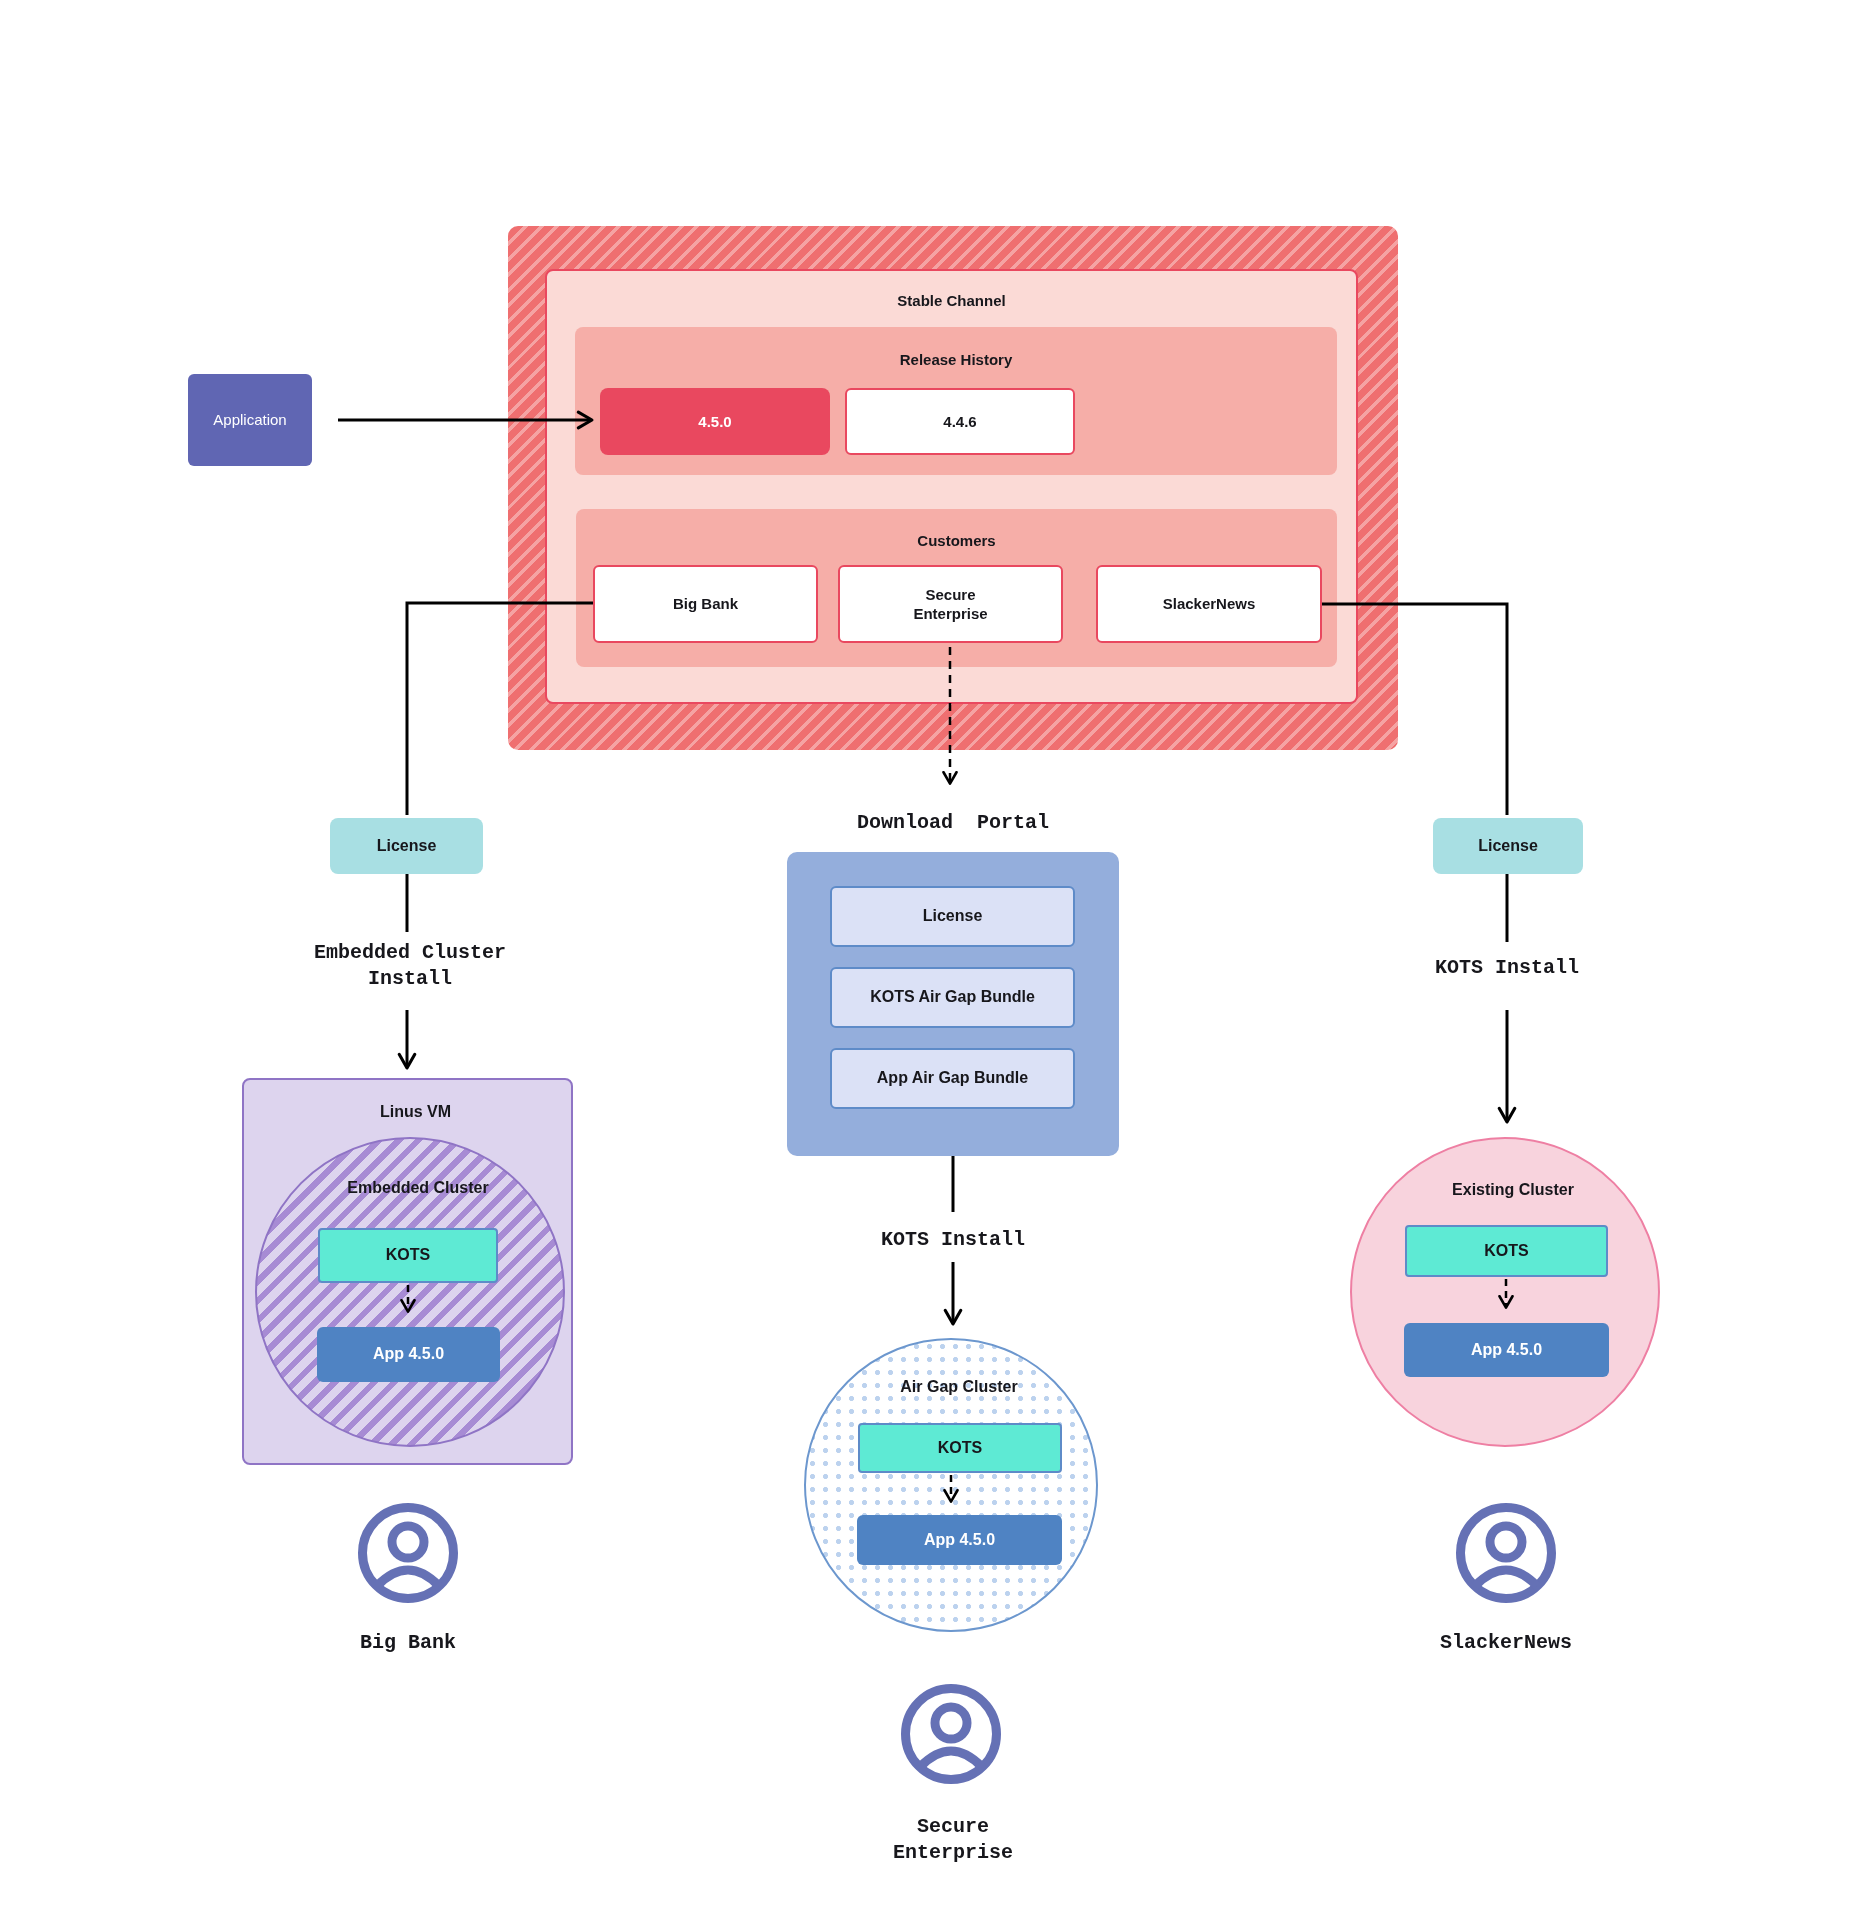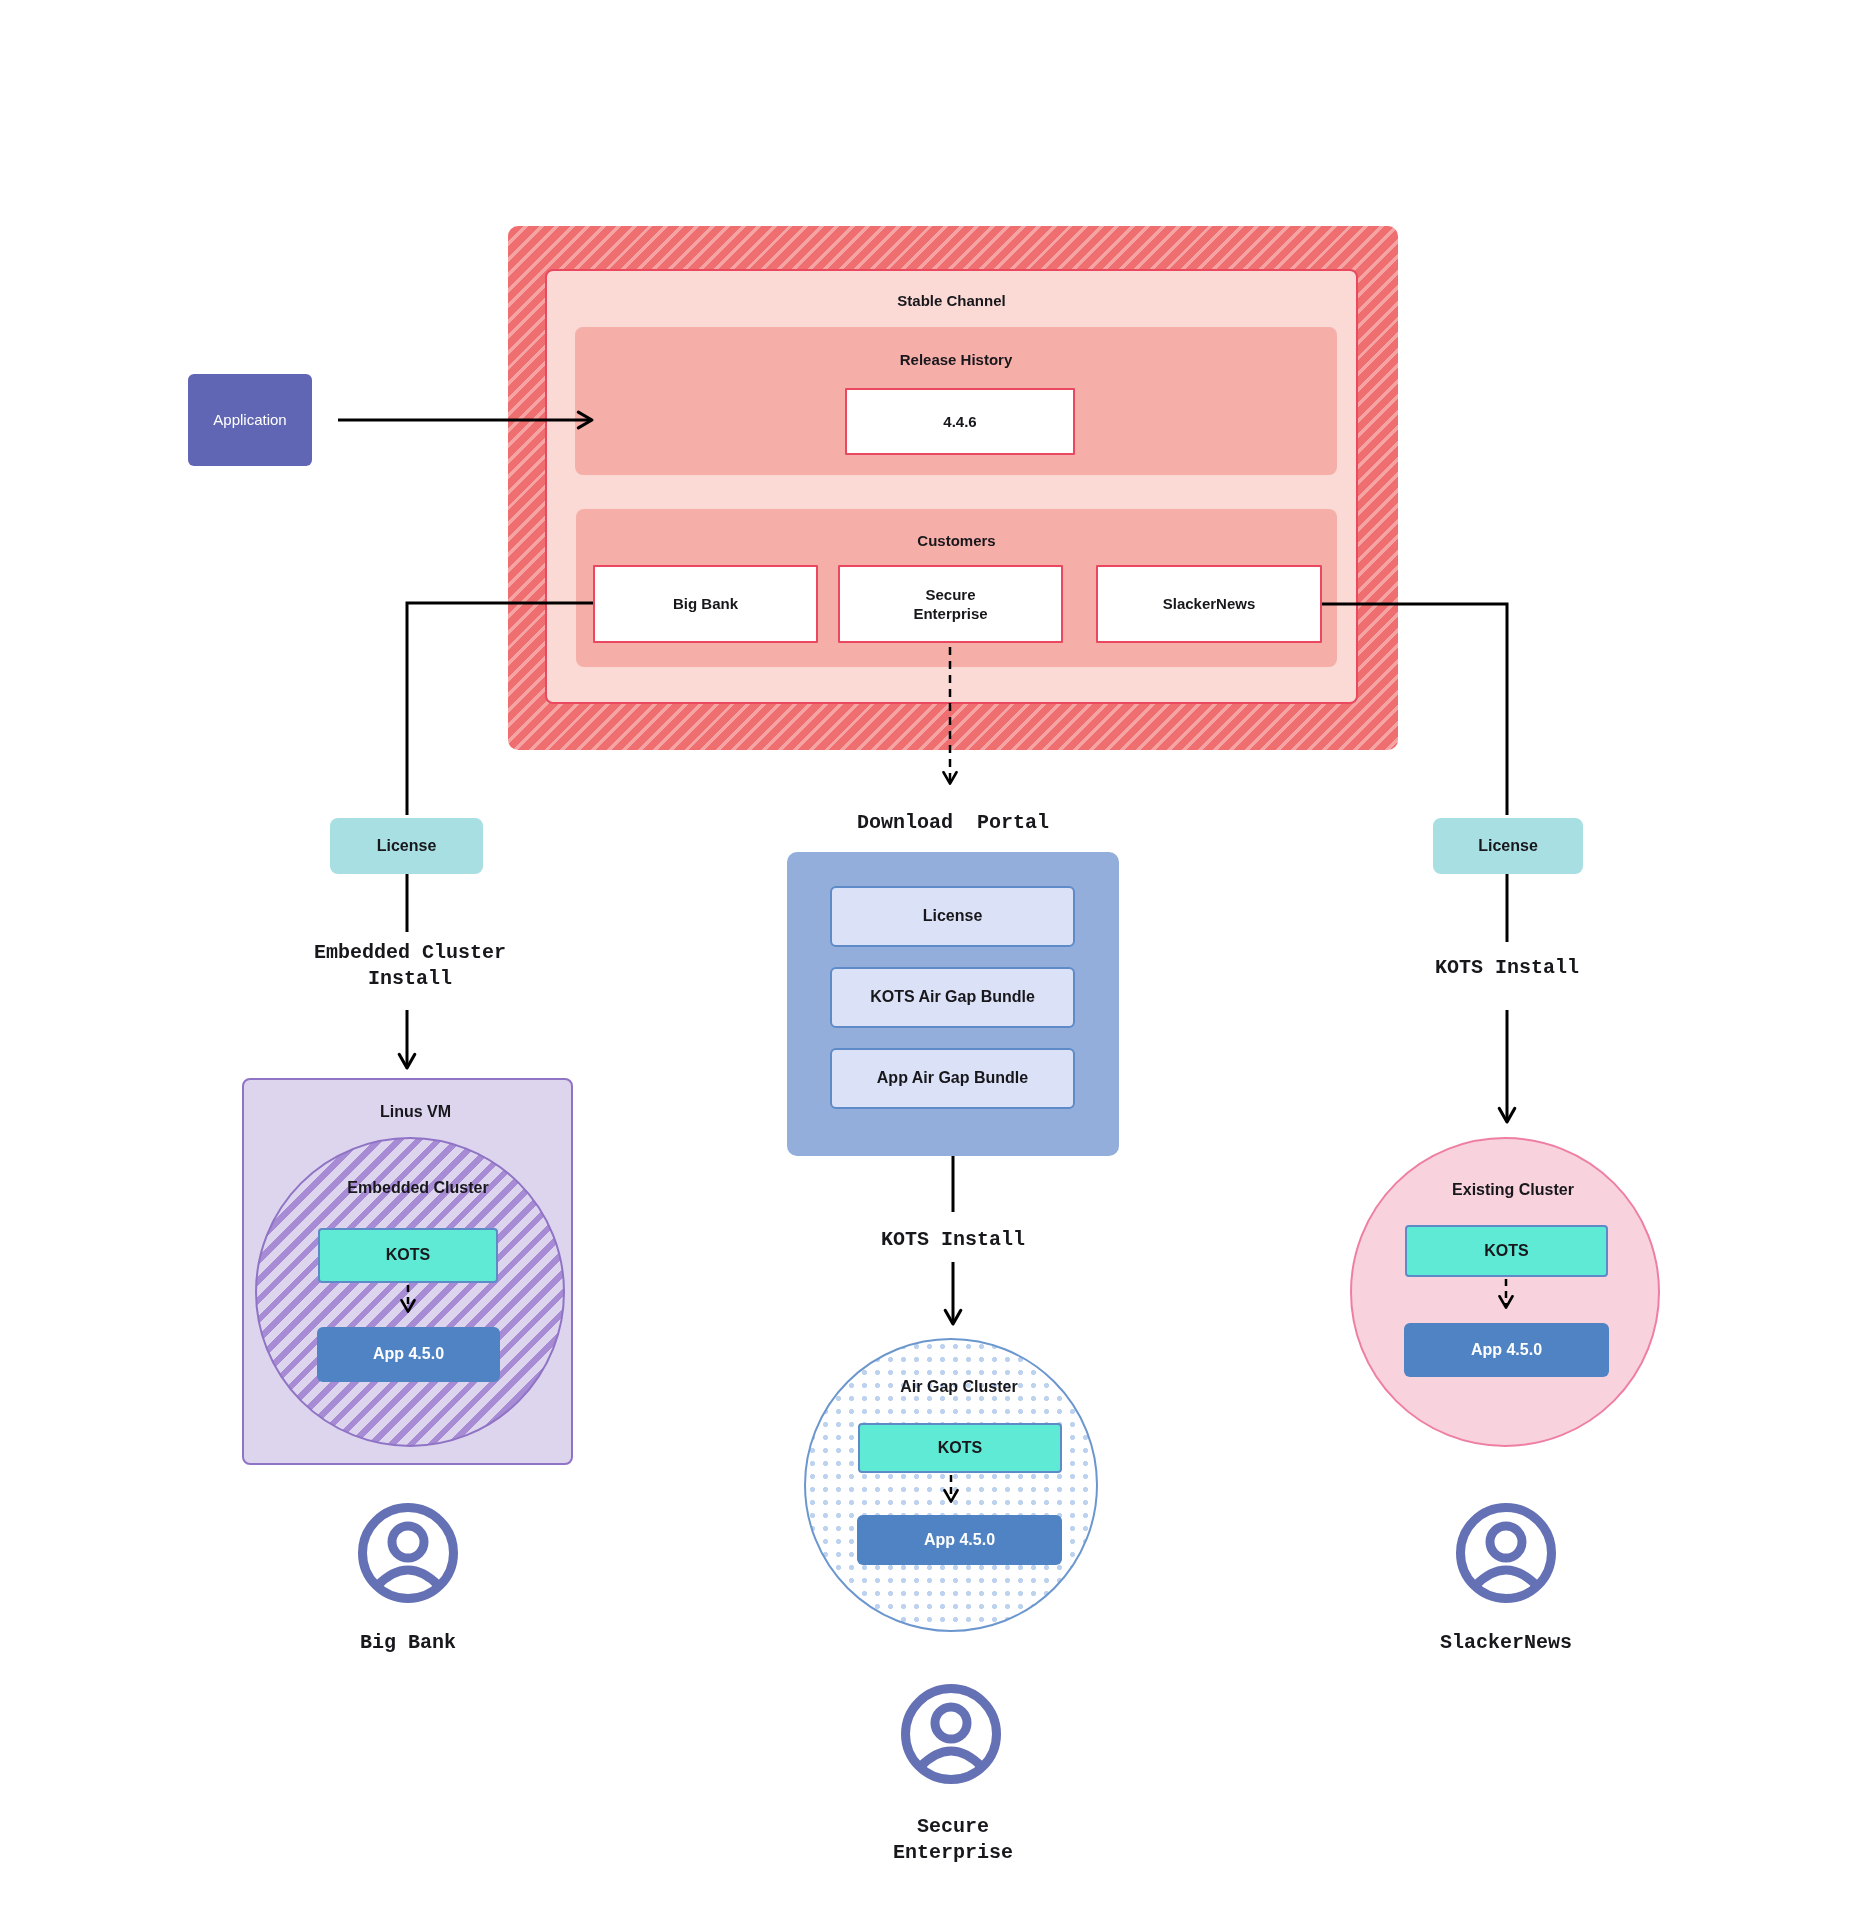--- a/index.html
+++ b/index.html
@@ -14,21 +14,21 @@
   }
   .lbl{position:absolute;text-align:center;box-sizing:border-box;line-height:1.3;}
   .w600{font-weight:600;}
   .pre{white-space:pre;}
 
   
   .hatch-red{background:repeating-linear-gradient(135deg,#F5A3A3 0 3.5px,#EF6F70 3.5px 11px);border-radius:10px;}
   .stable{background:#FBDAD6;border:2px solid #E9485F;border-radius:8px;}
   .salmon{background:#F6AEA8;border-radius:8px;}
   .rel-current{background:#E9485F;border-radius:8px;color:#ffffff;font-size:15px;}
-  .box-white-red{background:#ffffff;border:2px solid #E9485F;border-radius:1px;font-size:15px;}
+  .box-white-red{background:#ffffff;border:2px solid #E9485F;border-radius:6px;font-size:15px;}
   .sec-lbl{font-size:15px;}
 
   
   .app-box{background:#6066B3;border-radius:6px;color:#ffffff;font-size:15px;}
   .license{background:#A8DFE3;border-radius:8px;font-size:16px;}
   .vm-box{background:#DDD4EE;border:2px solid #8F74C5;border-radius:8px;}
   .hatch-purple-circle{
     background:repeating-linear-gradient(135deg,#A78BD4 0 6px,#DDD4EE 6px 14px);
     border:2px solid #8F74C5;border-radius:50%;
   }
@@ -101,20 +101,23 @@
   </svg>
 
 
   <div class="node app-box" style="left:188px;top:374px;width:124px;height:92px;">
     <span>Application</span>
   </div>
 
   <div class="lbl sec-lbl w600" style="left:545px;top:291px;width:813px;">Stable Channel</div>
   <div class="lbl sec-lbl w600" style="left:575px;top:350px;width:762px;">Release History</div>
 
+  <div class="node rel-current w600" style="left:600px;top:388px;width:230px;height:67px;">
+    <span>4.5.0</span>
+  </div>
   <div class="node box-white-red w600" style="left:845px;top:388px;width:230px;height:67px;">
     <span>4.4.6</span>
   </div>
 
   <div class="lbl sec-lbl w600" style="left:576px;top:531px;width:761px;">Customers</div>
 
   <div class="node box-white-red w600" style="left:593px;top:565px;width:225px;height:78px;">
     <span>Big Bank</span>
   </div>
   <div class="node box-white-red w600" style="left:838px;top:565px;width:225px;height:78px;">

